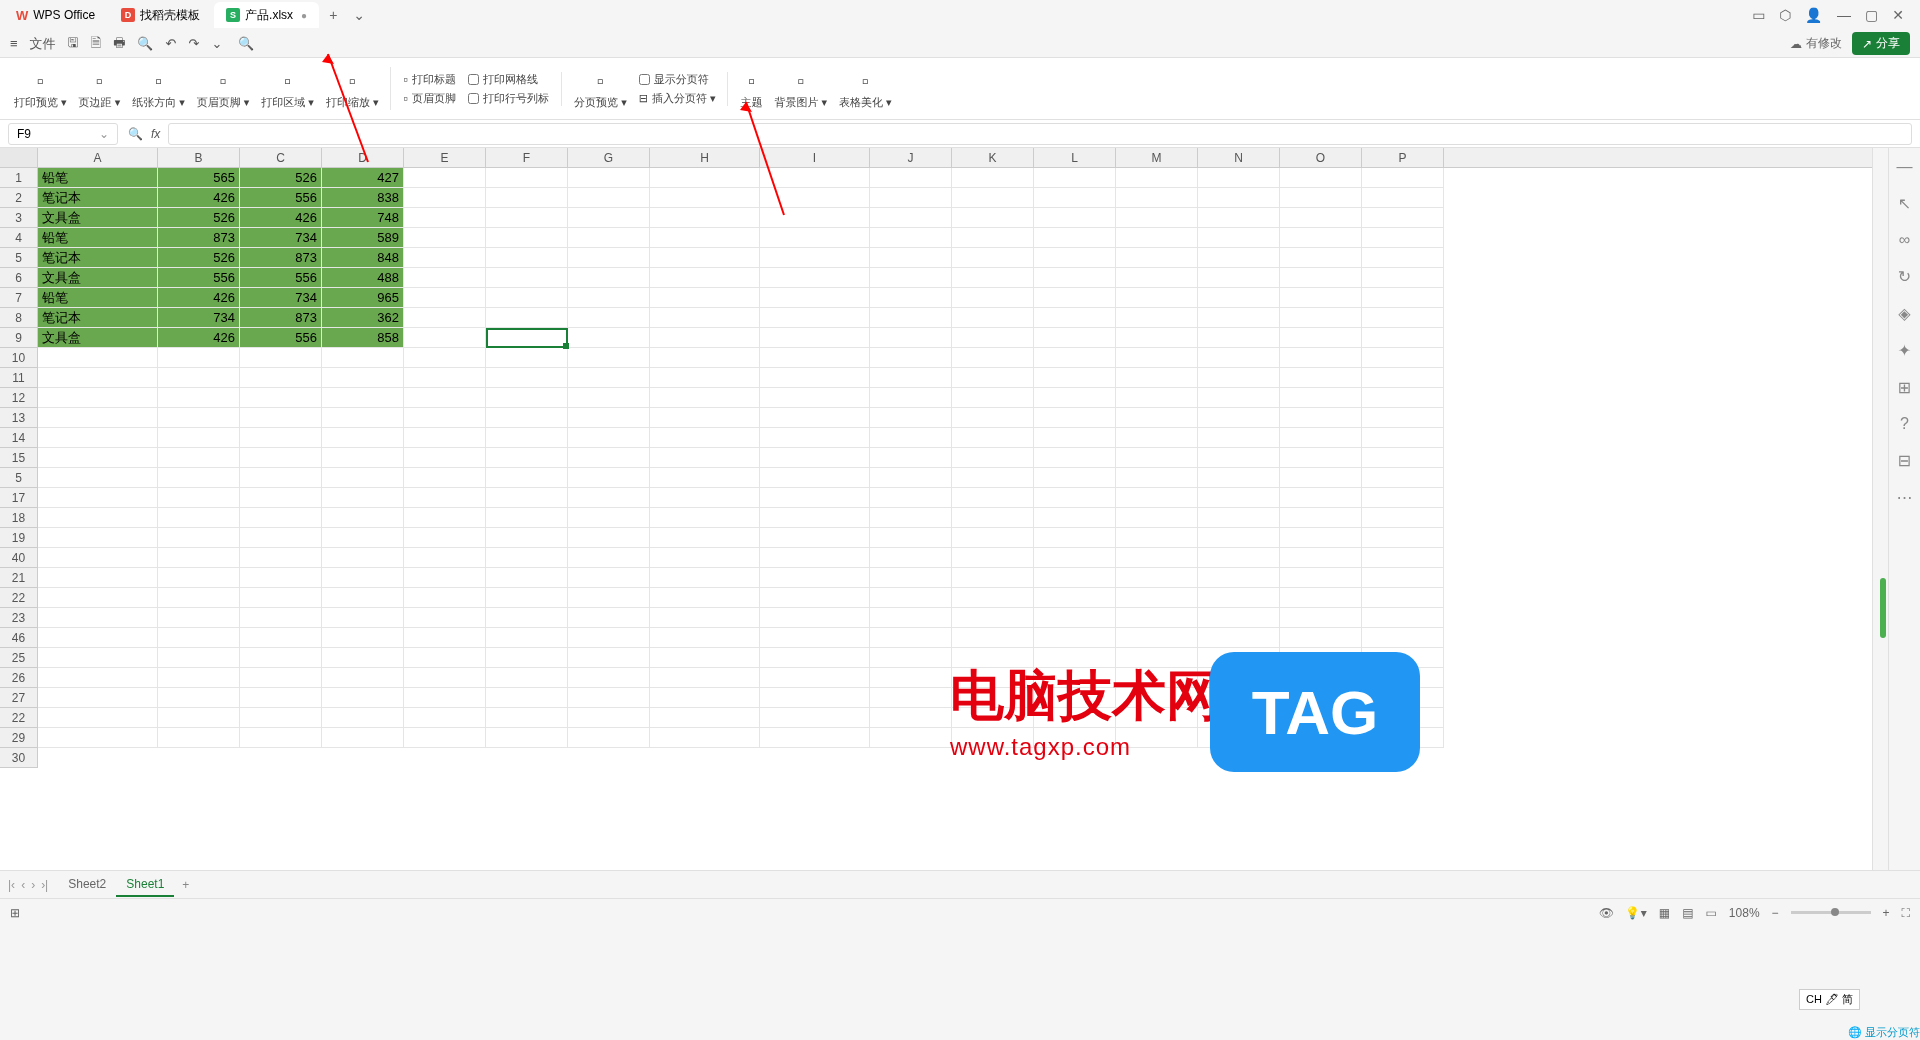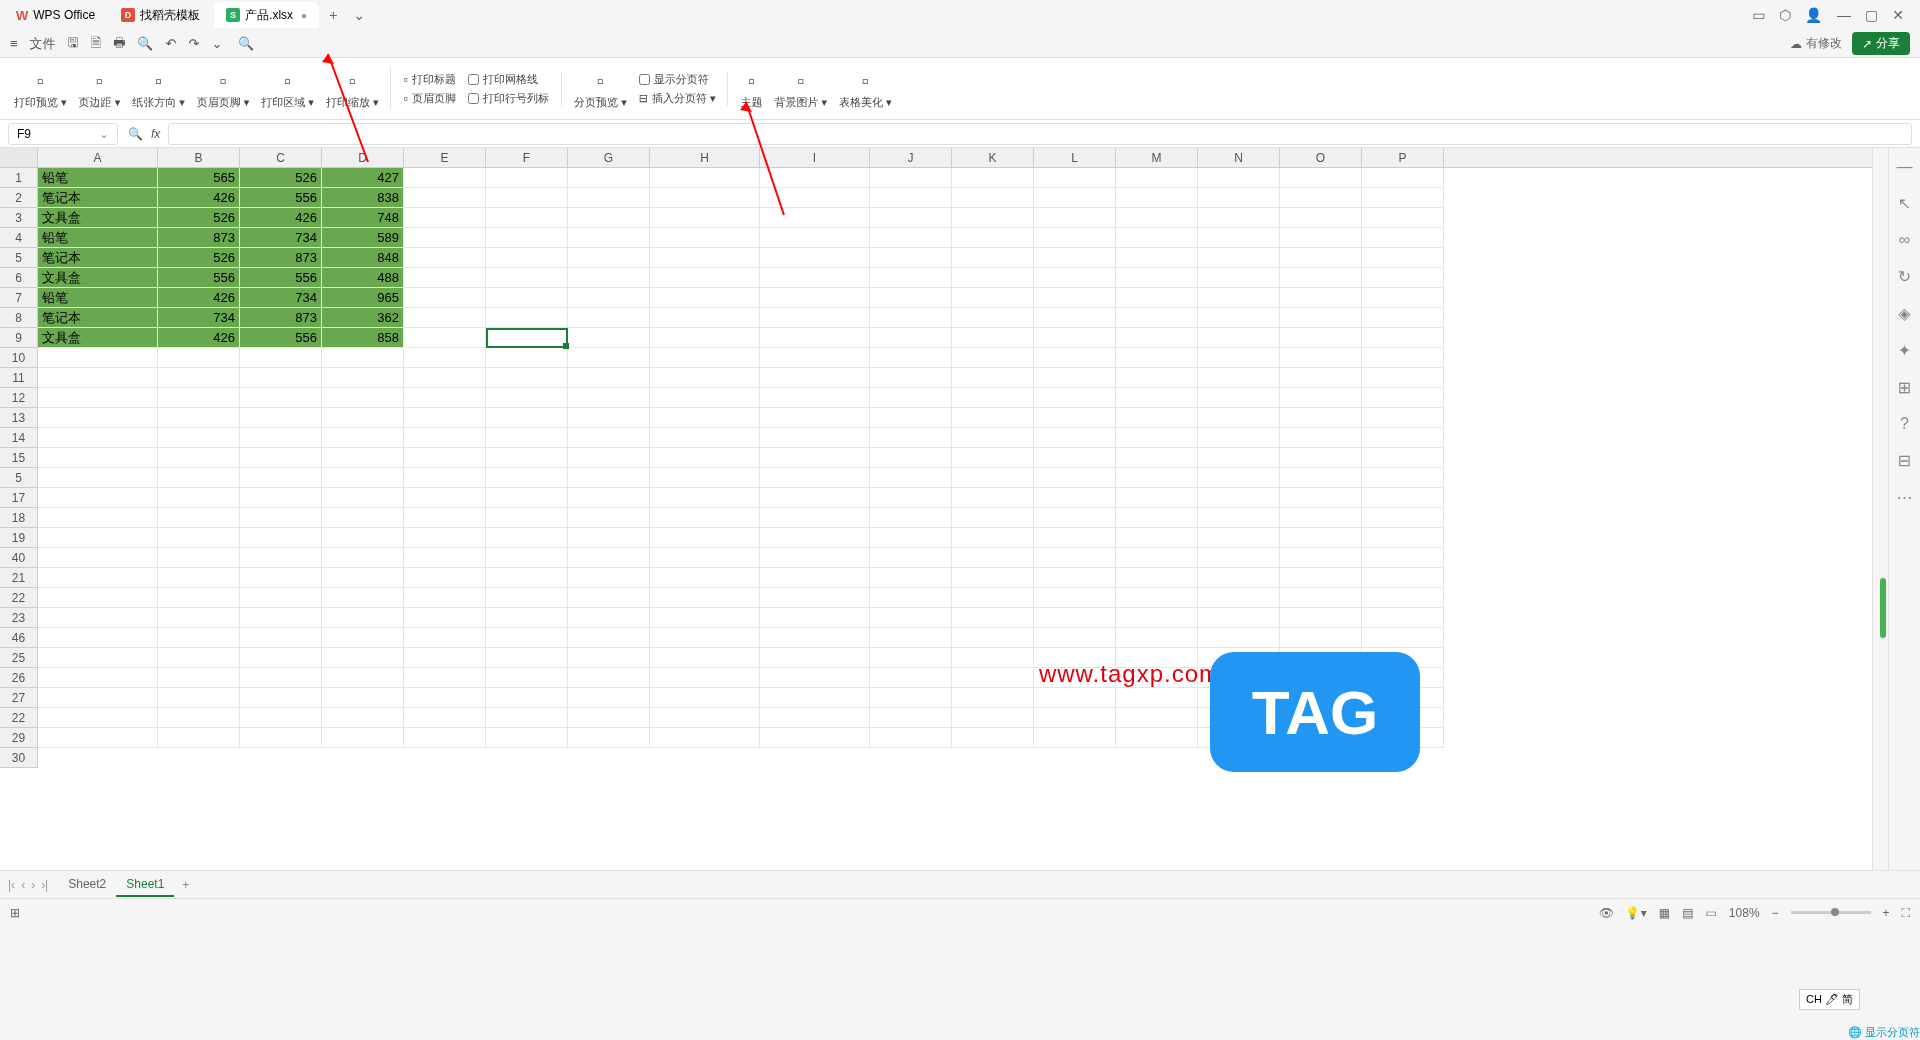--- a/index.html
+++ b/index.html
@@ -871,17 +871,18 @@
 <svg class="arrow" style="left:320px;top:52px;width:60px;height:120px">
   <line class="arrow-line" x1="8" y1="2" x2="48" y2="110"></line>
   <polygon class="arrow-head" points="8,2 14,12 2,10"></polygon>
 </svg>
 <svg class="arrow" style="left:740px;top:100px;width:60px;height:120px">
   <line class="arrow-line" x1="6" y1="2" x2="44" y2="115"></line>
   <polygon class="arrow-head" points="6,2 12,12 0,10"></polygon>
 </svg>
 
 <div class="watermark">
+  <div class="wm-text">电脑技术网</div>
   <div class="wm-url">www.tagxp.com</div>
 </div>
 <div class="wm-tag">TAG</div>
 <div class="wm-corner">🌐 显示分页符</div>
 <div class="ime">CH 🖊 简</div>
 
 </body></html>

